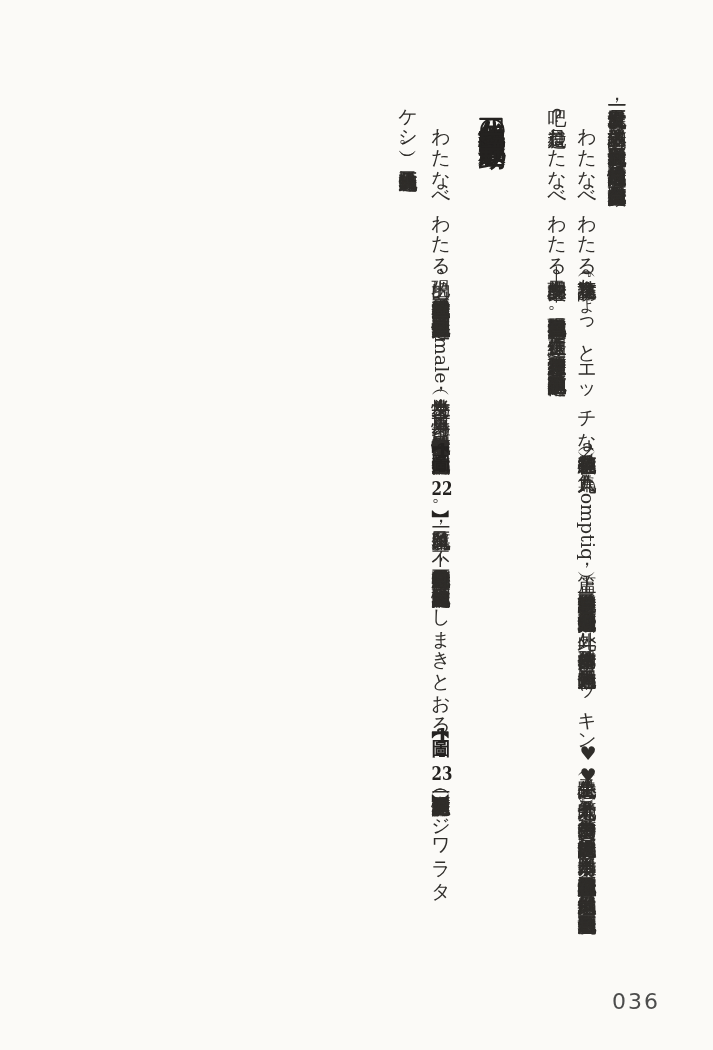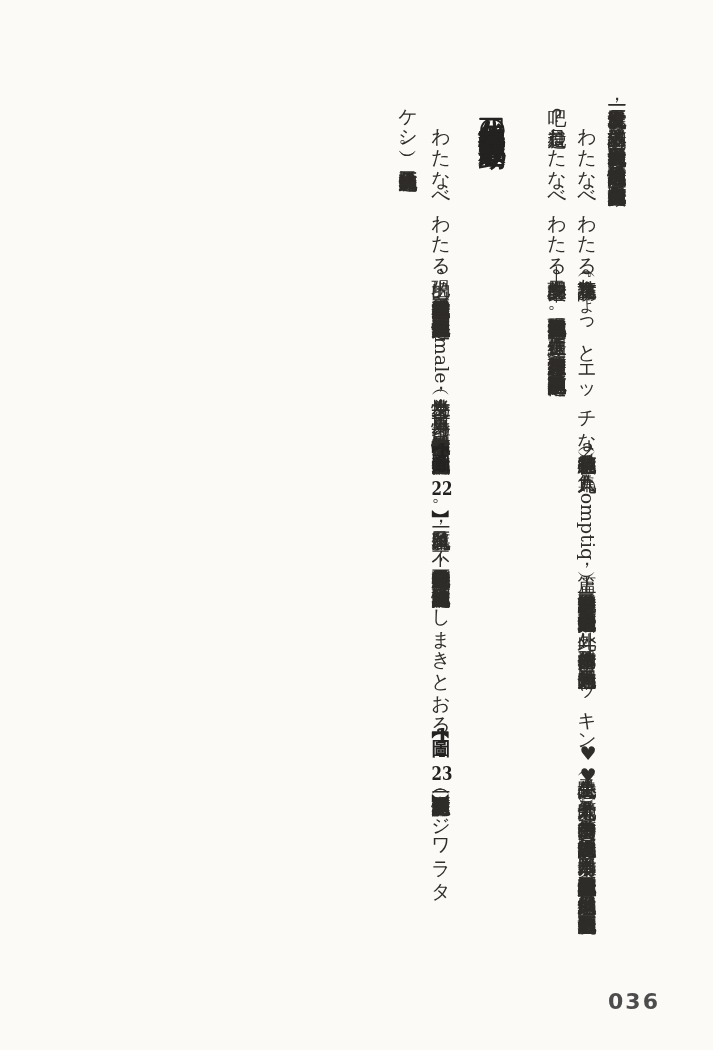--- a/index.html
+++ b/index.html
@@ -48,21 +48,21 @@
     color: #242220;
   }
   
   .tcy { text-combine-upright: all; }
   .text-flow strong { font-weight: bold; color: #242220; }
   .page-number {
     position: absolute;
     right: 53px;
     bottom: 36px;
     font-family: "DejaVu Sans", "Liberation Sans", sans-serif;
-    font-weight: bold;
+    font-weight: normal;
     font-size: 22px;
     letter-spacing: 2px;
     color: #4c4c4c;
   }
 </style>
 </head>
 <body>
 
 <div class="page">
 

